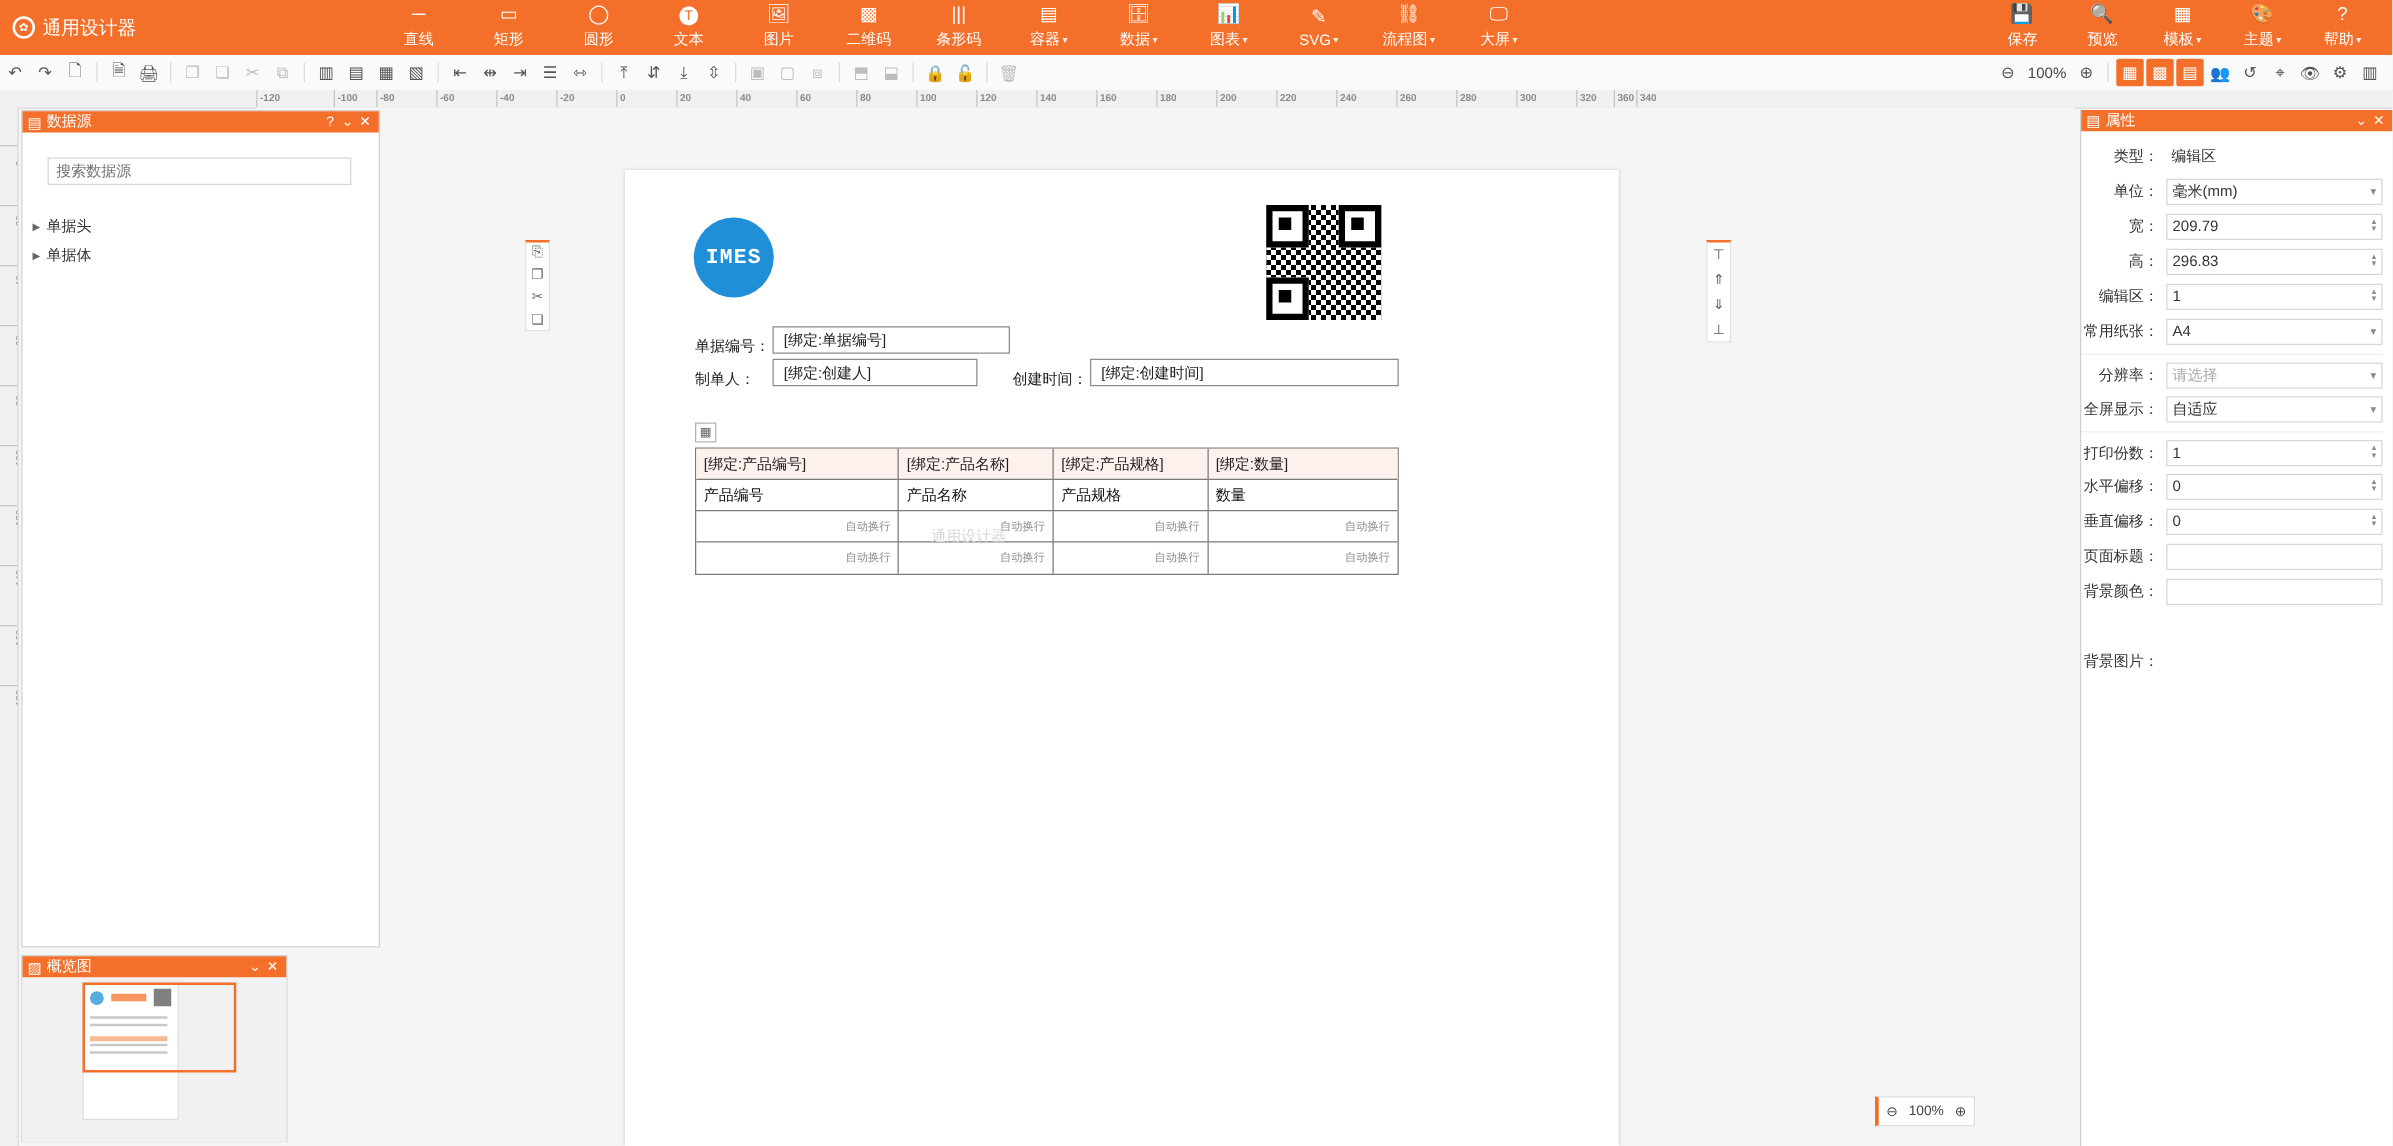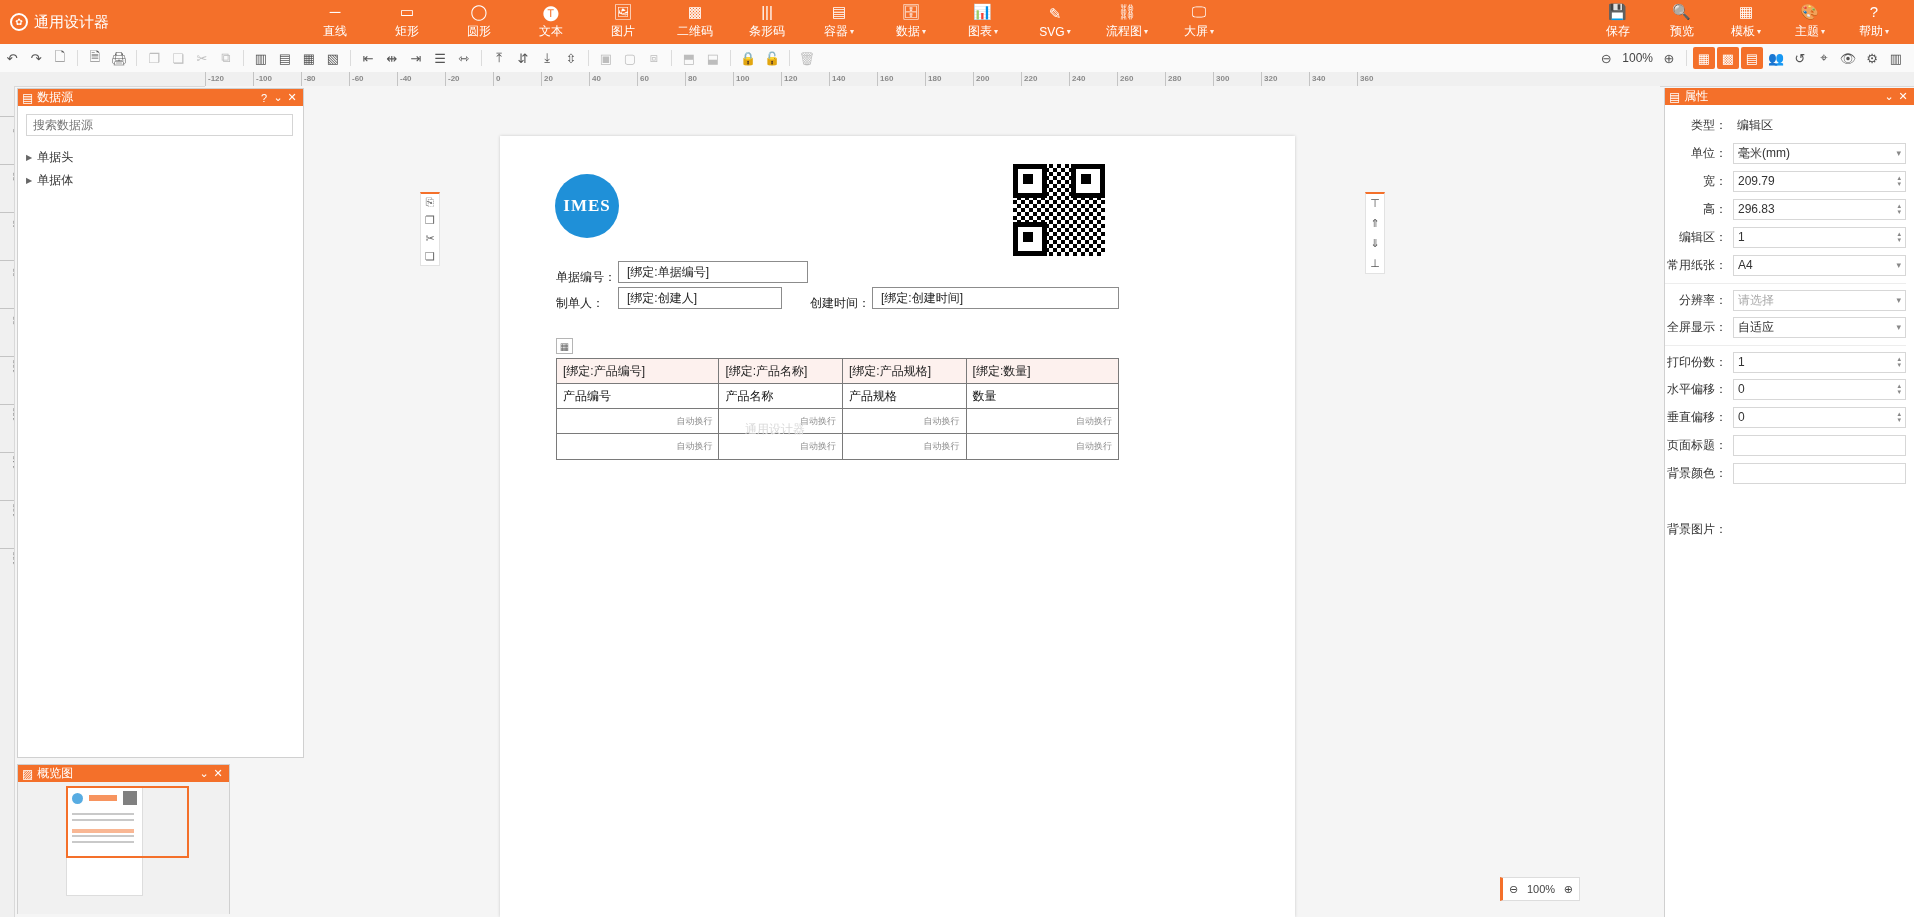--- a/index.html
+++ b/index.html
@@ -65,21 +65,21 @@
   .panel{
     position:absolute;background:#fff;border:1px solid #d0d0d0;box-sizing:border-box;
   }
   .panel-hd{
     height:17px;background:#f4702a;color:#fff;display:flex;align-items:center;
     font-size:12px;padding:0 4px;
   }
   .panel-hd .ph-title{flex:1;display:flex;align-items:center;gap:4px;}
   .panel-hd .ph-btn{width:14px;text-align:center;font-size:11px;cursor:default;}
   #datasource-panel{left:17px;top:88px;width:287px;height:670px;}
-  .ds-search{margin:8px;}
+  .ds-search{margin:20px;}
   .ds-search input{
     width:calc(100% - 2px);height:22px;box-sizing:border-box;border:1px solid #d5d5d5;
     padding:0 6px;font-size:12px;color:#333;outline:none;
   }
   .ds-tree{padding:2px 8px;}
   .ds-node{display:flex;align-items:center;gap:5px;height:23px;font-size:12px;color:#333;}
   .ds-node .tri{font-size:8px;color:#666;}
 
   #overview-panel{left:17px;top:764px;width:213px;height:150px;}
   .ov-body{position:relative;height:132px;background:#f1f1f1;}
@@ -109,21 +109,21 @@
   .align-tools{
     position:absolute;right:-90px;top:56px;width:18px;background:#fff;border:1px solid #e2e2e2;
     border-top:2px solid #f4702a;display:flex;flex-direction:column;align-items:center;
     padding:3px 0;gap:7px;
   }
   .align-tools .ft{font-size:11px;color:#555;}
 
   .logo-circle{
     position:absolute;left:55px;top:38px;width:64px;height:64px;border-radius:50%;
     background:#1f90d8;color:#fff;display:flex;align-items:center;justify-content:center;
-    font-weight:bold;font-size:17px;letter-spacing:1px;font-family:Liberation Serif, serif;
+    font-weight:bold;font-size:17px;letter-spacing:1px;font-family:Liberation Mono, monospace;
   }
   .title-box{
     position:absolute;left:182px;top:46px;width:287px;height:33px;border:1px solid #888;
     display:flex;align-items:center;justify-content:center;font-size:17px;font-weight:bold;color:#111;
   }
   .qr{
     position:absolute;left:513px;top:28px;width:92px;height:92px;
     background-image:
       repeating-linear-gradient(90deg,#000 0 4px,#fff 4px 8px),
       repeating-linear-gradient(0deg,#000 0 4px,#fff 4px 8px);
@@ -378,21 +378,21 @@
       <div class="tb-ico">↺</div>
       <div class="tb-ico">⌖</div>
       <div class="tb-ico">👁</div>
       <div class="tb-ico">⚙</div>
       <div class="tb-ico">▥</div>
     </div>
   </div>
 
   <div class="ruler-h">
     <div class="rh-tick" style="left:205px">-120</div>
-    <div class="rh-tick" style="left:253px">-100</div>
+    <div class="rh-tick" style="left:267px">-100</div>
     <div class="rh-tick" style="left:301px">-80</div>
     <div class="rh-tick" style="left:349px">-60</div>
     <div class="rh-tick" style="left:397px">-40</div>
     <div class="rh-tick" style="left:445px">-20</div>
     <div class="rh-tick" style="left:493px">0</div>
     <div class="rh-tick" style="left:541px">20</div>
     <div class="rh-tick" style="left:589px">40</div>
     <div class="rh-tick" style="left:637px">60</div>
     <div class="rh-tick" style="left:685px">80</div>
     <div class="rh-tick" style="left:733px">100</div>
@@ -401,21 +401,21 @@
     <div class="rh-tick" style="left:877px">160</div>
     <div class="rh-tick" style="left:925px">180</div>
     <div class="rh-tick" style="left:973px">200</div>
     <div class="rh-tick" style="left:1021px">220</div>
     <div class="rh-tick" style="left:1069px">240</div>
     <div class="rh-tick" style="left:1117px">260</div>
     <div class="rh-tick" style="left:1165px">280</div>
     <div class="rh-tick" style="left:1213px">300</div>
     <div class="rh-tick" style="left:1261px">320</div>
     <div class="rh-tick" style="left:1309px">340</div>
-    <div class="rh-tick" style="left:1357px">360</div>
+    <div class="rh-tick" style="left:1291px">360</div>
   </div>
   <div class="ruler-v">
     <div class="rv-tick" style="top:30px">
         <span>0</span>
       </div>
     <div class="rv-tick" style="top:78px">
         <span>20</span>
       </div>
     <div class="rv-tick" style="top:126px">
         <span>40</span>

